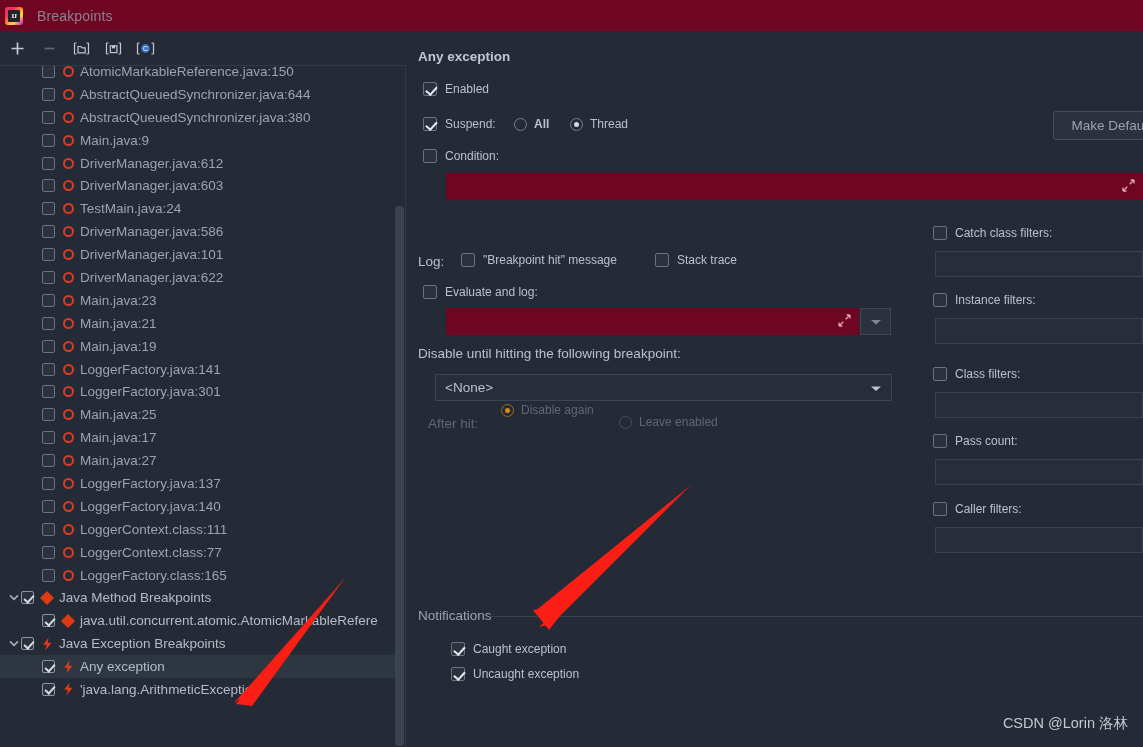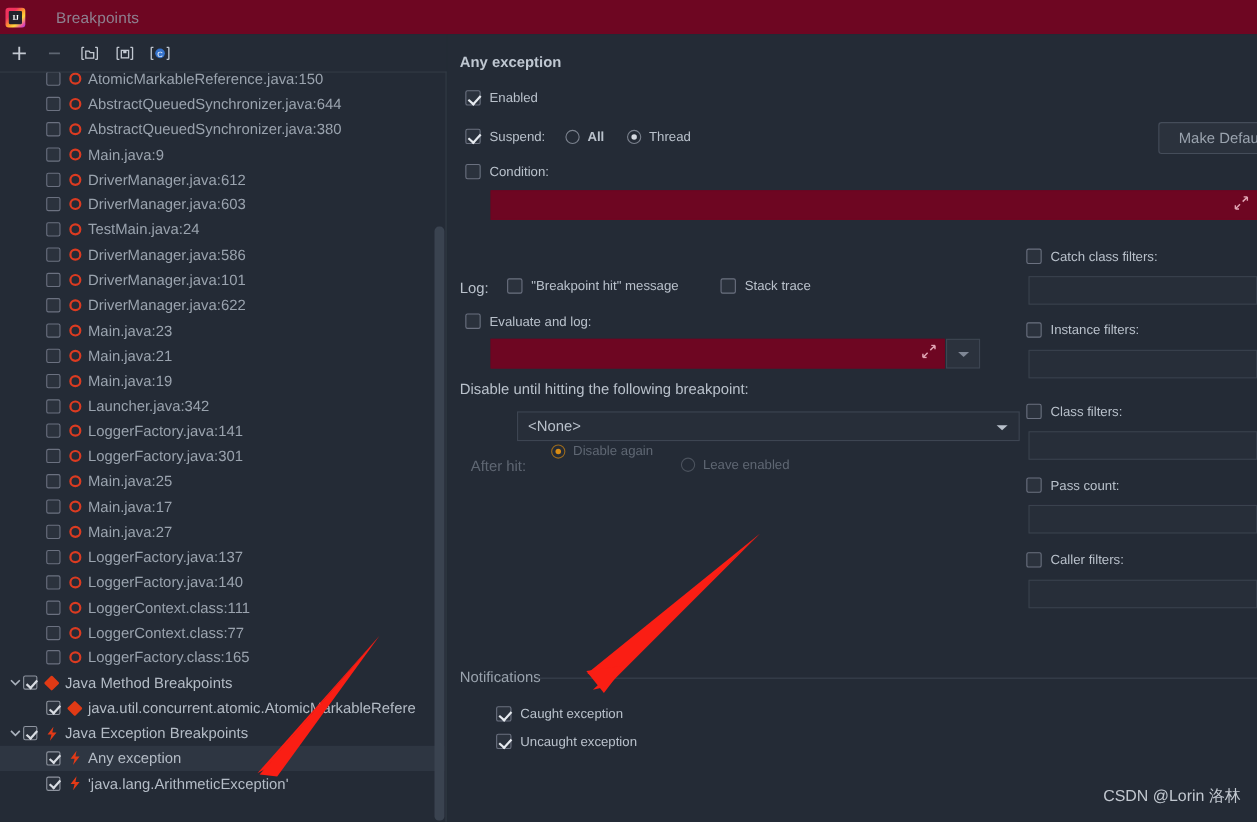--- a/index.html
+++ b/index.html
@@ -13,21 +13,21 @@
   }
 
   
   #titlebar {
     position: absolute; left: 0; top: 0;
     width: 1143px; height: 31px;
     background: #6e0622;
     display: flex; align-items: center;
   }
   #title-icon {
-    width: 18px; height: 18px; margin-left: 5px; margin-right: 28px;
+    width: 18px; height: 18px; margin-left: 5px; margin-right: 14px;
     position: relative; flex: none;
     border-radius: 3px; overflow: hidden;
     background: linear-gradient(135deg,#f1325e 0%,#f1325e 30%,#ff9b2f 52%,#ffd83d 68%,#e64aa8 88%,#8a3df0 100%);
     font-weight: bold;
   }
   #title-icon .ij-inner {
     position: absolute; left: 3px; top: 3px; right: 3px; bottom: 3px;
     background: #22232b; border-radius: 1px;
   }
   #title-icon .ij-letters {
@@ -152,21 +152,21 @@
   .greyfield {
     position: absolute; background: #272e39; border: 1px solid #3a424e;
   }
   .dropbtn {
     position: absolute; background: #2b323d; border: 1px solid #3d4552;
     display: flex; align-items: center; justify-content: center;
   }
   .combo {
     position: absolute; background: #272e39; border: 1px solid #3d4552;
     display: flex; align-items: center; padding: 0 9px;
-    color: #b9c1cb; font-size: 13.5px; margin-left: 35px;
+    color: #b9c1cb; font-size: 13.5px;
   }
   .combo .caret { position: absolute; right: 9px; top: 50%; transform: translateY(-50%); }
 
   .btn {
     position: absolute; background: #2b323d; border: 1px solid #454d5a;
     border-radius: 3px; color: #9aa3ae; font-size: 13.5px;
     display: flex; align-items: center; justify-content: center;
   }
 
   .plain-lbl { position: absolute; color: #b9c1cb; font-size: 13.5px; white-space: nowrap; }
@@ -408,33 +408,20 @@
           <span class="twist empty">
             <svg width="10" height="7" viewBox="0 0 10 7">
               <path d="M1 1.4 L5 5.4 L9 1.4" stroke="#aab2bd" stroke-width="1.5" fill="none"></path>
             </svg>
           </span>
           <span style="width: 21px; flex: 0 0 auto;"></span>
           <span class="cb"></span>
           <span class="ic">
             <span class="ic-ring"></span>
           </span>
-          <span class="tlbl">Launcher.java:342</span>
-        </div>
-        <div class="trow">
-          <span class="twist empty">
-            <svg width="10" height="7" viewBox="0 0 10 7">
-              <path d="M1 1.4 L5 5.4 L9 1.4" stroke="#aab2bd" stroke-width="1.5" fill="none"></path>
-            </svg>
-          </span>
-          <span style="width: 21px; flex: 0 0 auto;"></span>
-          <span class="cb"></span>
-          <span class="ic">
-            <span class="ic-ring"></span>
-          </span>
           <span class="tlbl">LoggerFactory.java:141</span>
         </div>
         <div class="trow">
           <span class="twist empty">
             <svg width="10" height="7" viewBox="0 0 10 7">
               <path d="M1 1.4 L5 5.4 L9 1.4" stroke="#aab2bd" stroke-width="1.5" fill="none"></path>
             </svg>
           </span>
           <span style="width: 21px; flex: 0 0 auto;"></span>
           <span class="cb"></span>

